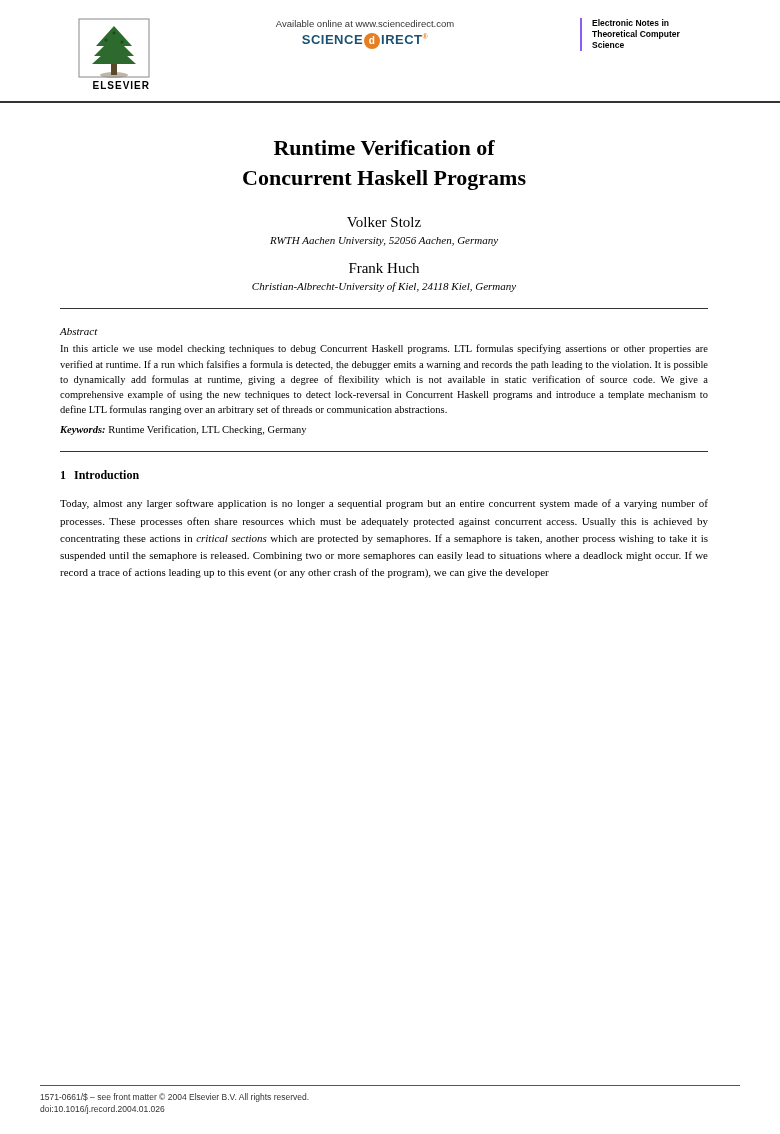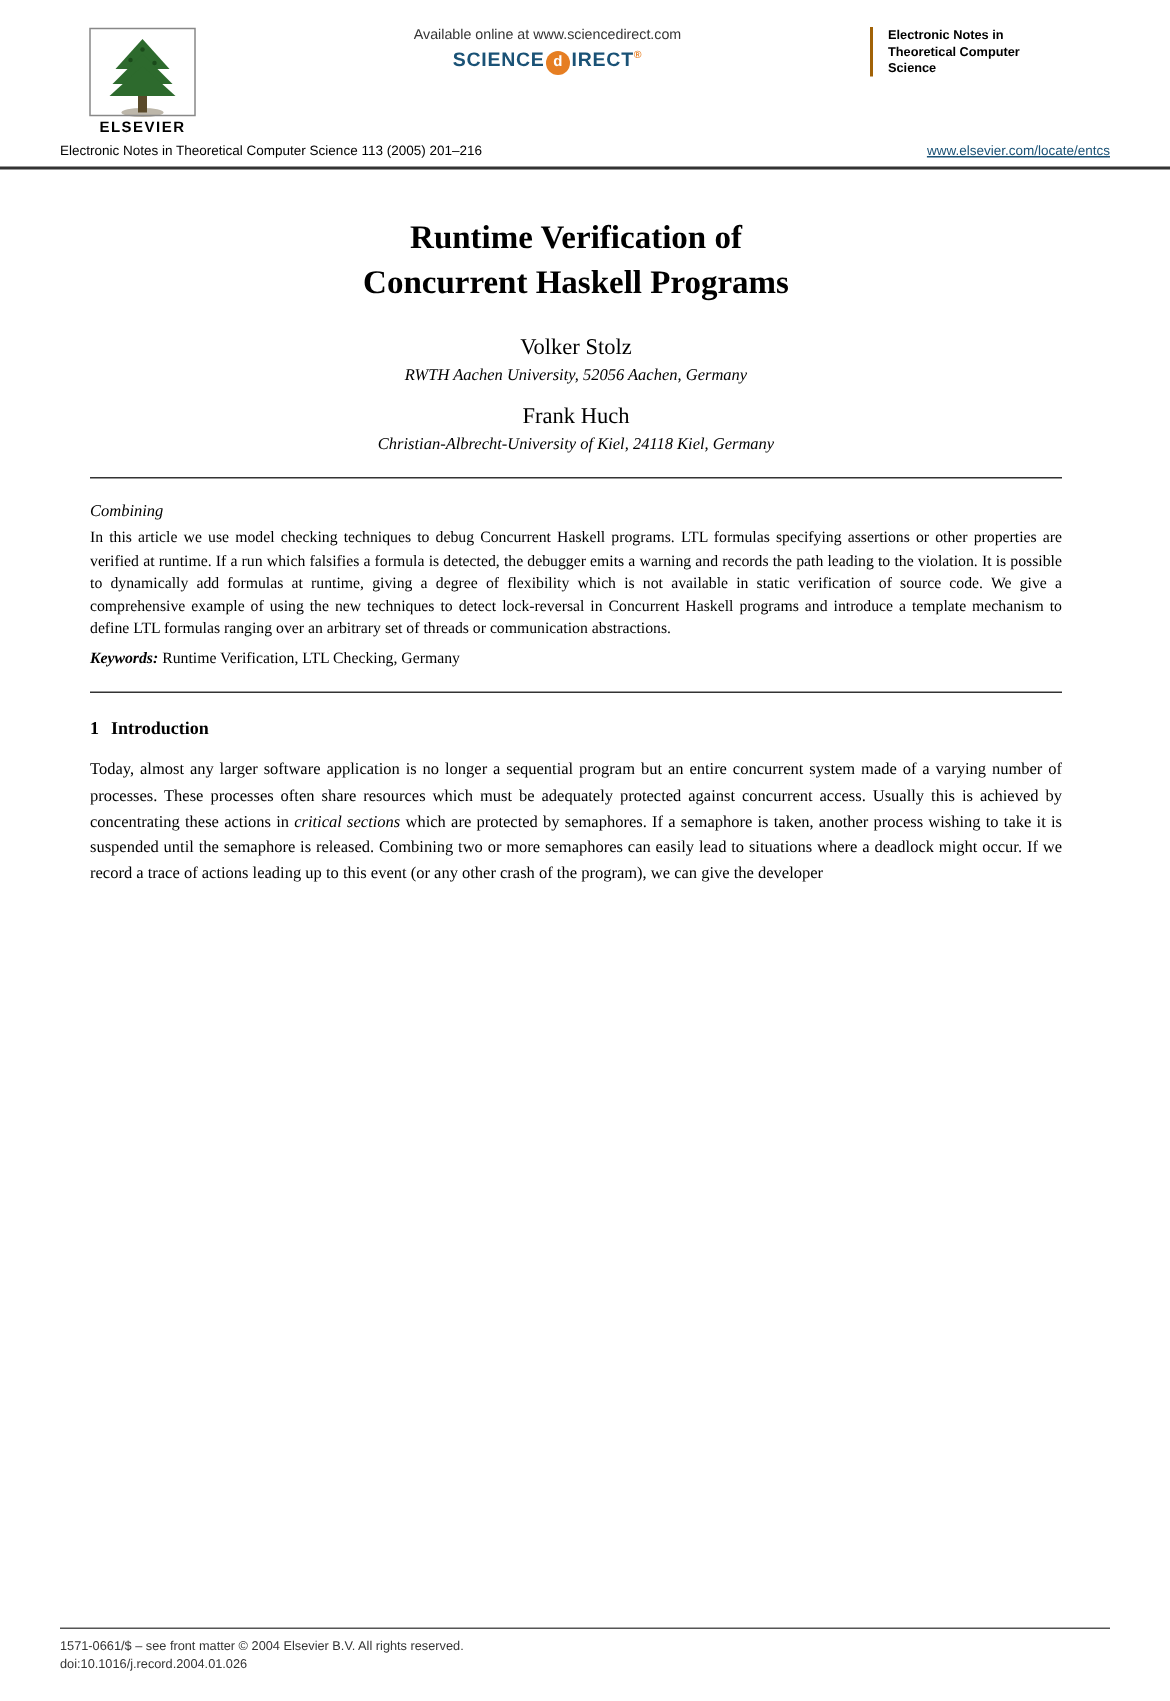--- a/index.html
+++ b/index.html
@@ -27,21 +27,21 @@
     }
     .header-top {
       display: flex;
       align-items: flex-start;
       justify-content: space-between;
       margin-bottom: 4px;
     }
     .elsevier-logo {
       display: flex;
       flex-direction: column;
-      align-items: center;
+      align-items: flex-end;
       width: 110px;
     }
     .logo-tree {
       width: 72px;
       height: 60px;
     }
     .elsevier-text {
       font-size: 10px;
       font-weight: bold;
       letter-spacing: 1px;
@@ -76,21 +76,21 @@
       color: white;
       font-size: 10px;
       line-height: 16px;
       text-align: center;
       font-weight: bold;
       margin: 0 1px;
     }
     .header-right {
       width: 160px;
       text-align: left;
-      border-left: 2px solid #a16207;
+      border-left: 2px solid #8b5cf6;
       padding-left: 10px;
     }
     .journal-title {
       font-size: 8.5px;
       font-weight: bold;
       font-family: Arial, sans-serif;
       line-height: 1.3;
       color: #000;
     }
     .header-bottom {
@@ -246,24 +246,20 @@
 
       <div class="header-right">
         <div class="journal-title">
           <span>Electronic Notes in</span><br>
           <span>Theoretical Computer</span><br>
           <span>Science</span>
         </div>
       </div>
     </div>
 
-    <div class="header-bottom">
-      <span class="journal-info">Electronic Notes in Theoretical Computer Science 113 (2005) 201–216</span>
-      <span class="journal-url">www.elsevier.com/locate/entcs</span>
-    </div>
   </div>
 
   <div class="content">
 
     <div class="paper-title">
       <span>Runtime Verification of</span><br>
       <span>Concurrent Haskell Programs</span>
     </div>
 
     <div class="author-block">
@@ -272,21 +268,21 @@
     </div>
 
     <div class="author-block">
       <div class="author-name">Frank Huch</div>
       <div class="author-affil">Christian-Albrecht-University of Kiel, 24118 Kiel, Germany</div>
     </div>
 
     <hr class="divider">
 
     <div class="abstract-section">
-      <div class="abstract-label">Combining</div>
+      <div class="abstract-label">Abstract</div>
       <p class="abstract-text">In this article we use model checking techniques to debug Concurrent Haskell programs.  LTL formulas specifying assertions or other properties are verified at runtime. If a run which falsifies a formula is detected, the debugger emits a warning and records the path leading to the violation. It is possible to dynamically add formulas at runtime, giving a degree of flexibility which is not available in static verification of source code.  We give a comprehensive example of using the new techniques to detect lock-reversal in Concurrent Haskell programs and introduce a template mechanism to define LTL formulas ranging over an arbitrary set of threads or communication abstractions.</p>
       <p class="keywords">
         <em>Keywords:</em>&nbsp;<span>Runtime Verification, LTL Checking, Germany</span>
       </p>
     </div>
 
     <hr class="divider">
 
     <div class="section-heading">
       <span class="section-number">1</span><span>Introduction</span>

